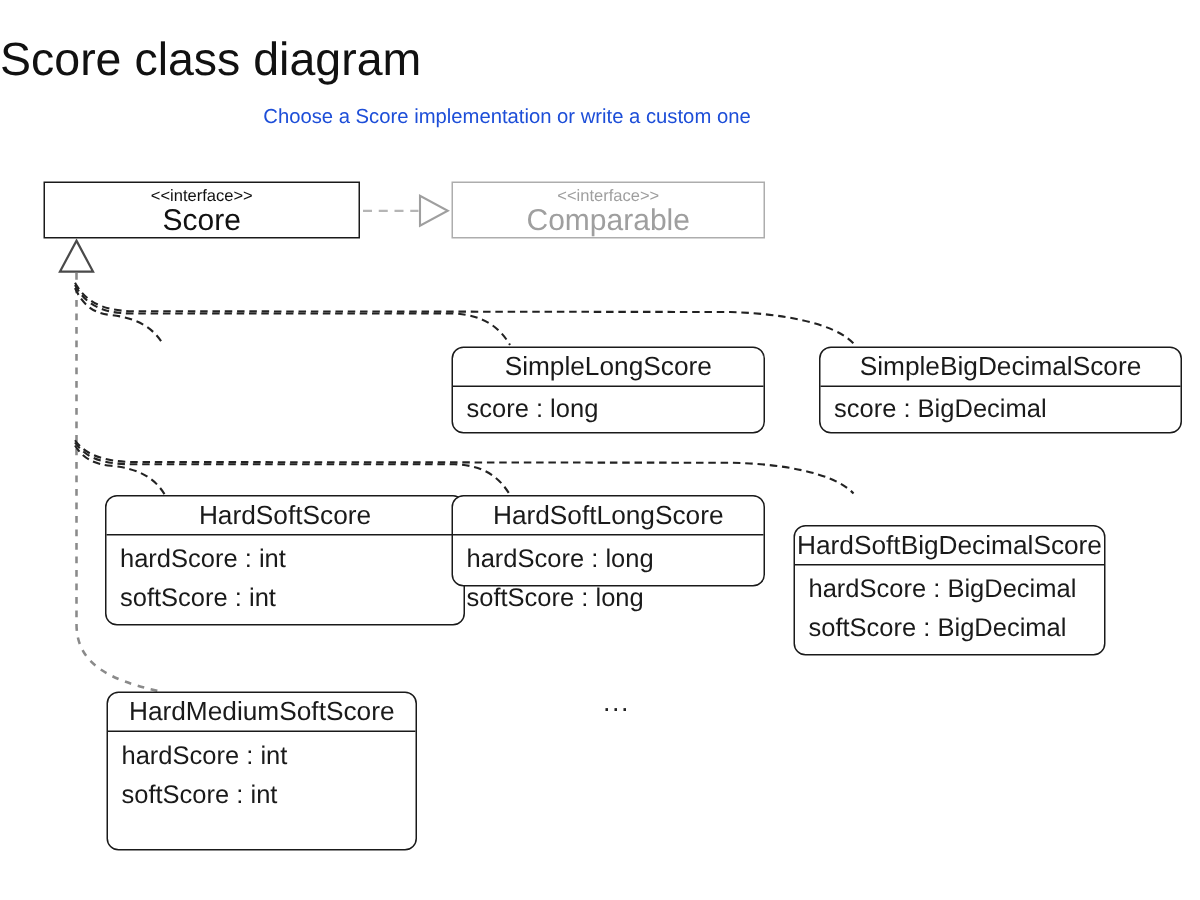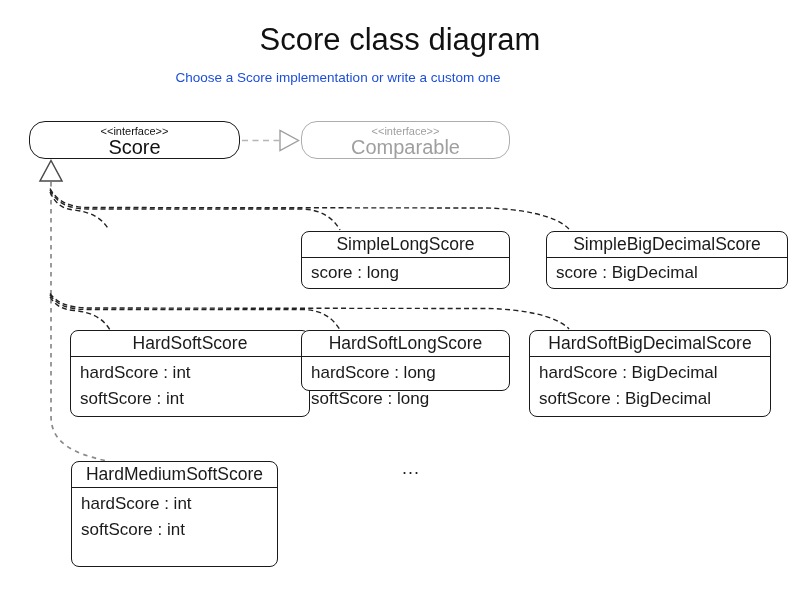--- a/index.html
+++ b/index.html
@@ -10,36 +10,35 @@
     background: #ffffff;
     font-family: "Liberation Sans", sans-serif;
     color: #1a1a1a;
     overflow: hidden;
   }
   .abs { position: absolute; }
 
   
   .title {
     left: 0; top: 22px; width: 800px;
-    text-align: center;
     font-size: 31px;
     line-height: 36px;
     color: #111;
   }
   .subtitle {
     left: 0; top: 70px; width: 676px;
     text-align: center;
     font-size: 13.5px;
     color: #1d4ed8;
   }
 
   
   .iface {
     box-sizing: border-box;
-    border-radius: 16px;
+    border-radius: 0;
     background: #fff;
     text-align: center;
   }
   .iface .stereo { font-size: 11px; line-height: 12px; padding-top: 3px; }
   .iface .iname  { font-size: 20px; line-height: 21px; }
   .iface-dark { border: 1.4px solid #1a1a1a; color: #111; }
   .iface-muted { border: 1.4px solid #adadad; color: #9f9f9f; }
 
   
   .cls {
@@ -139,21 +138,21 @@
   </div>
 
   <div class="abs cls r2" style="left:301px; top:330px; width:209px; height:61px;">
     <div class="cname">HardSoftLongScore</div>
     <div class="attrs">
       <div class="attr">hardScore : long</div>
       <div class="attr">softScore : long</div>
     </div>
   </div>
 
-  <div class="abs cls r2" style="left:529px; top:330px; width:242px; height:87px;">
+  <div class="abs cls r2" style="left:529px; top:350px; width:208px; height:87px;">
     <div class="cname">HardSoftBigDecimalScore</div>
     <div class="attrs">
       <div class="attr">hardScore : BigDecimal</div>
       <div class="attr">softScore : BigDecimal</div>
     </div>
   </div>
 
   <div class="abs cls r3" style="left:71px; top:461px; width:207px; height:106px;">
     <div class="cname">HardMediumSoftScore</div>
     <div class="attrs">

